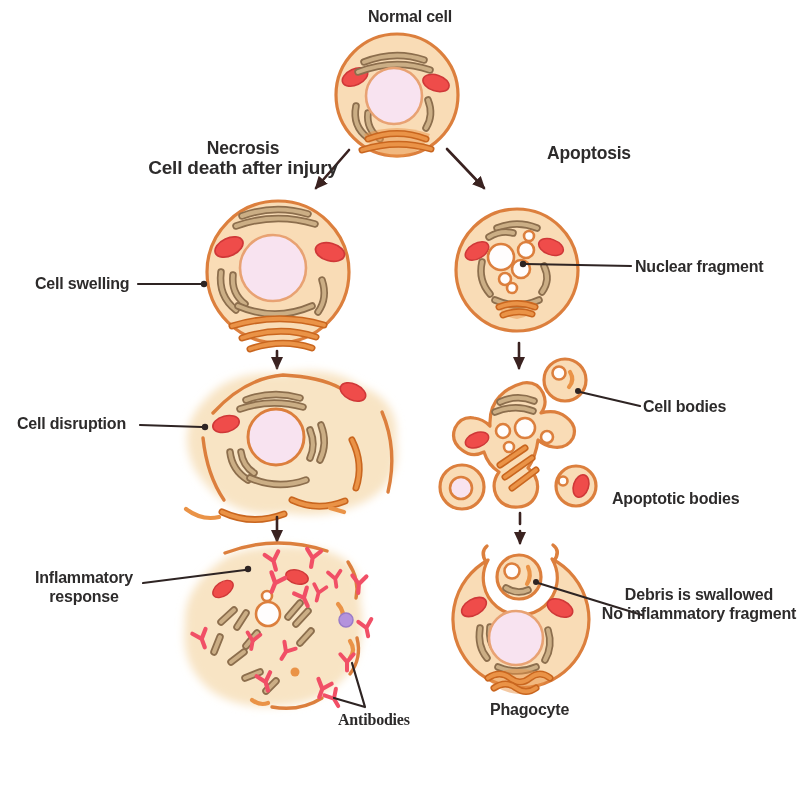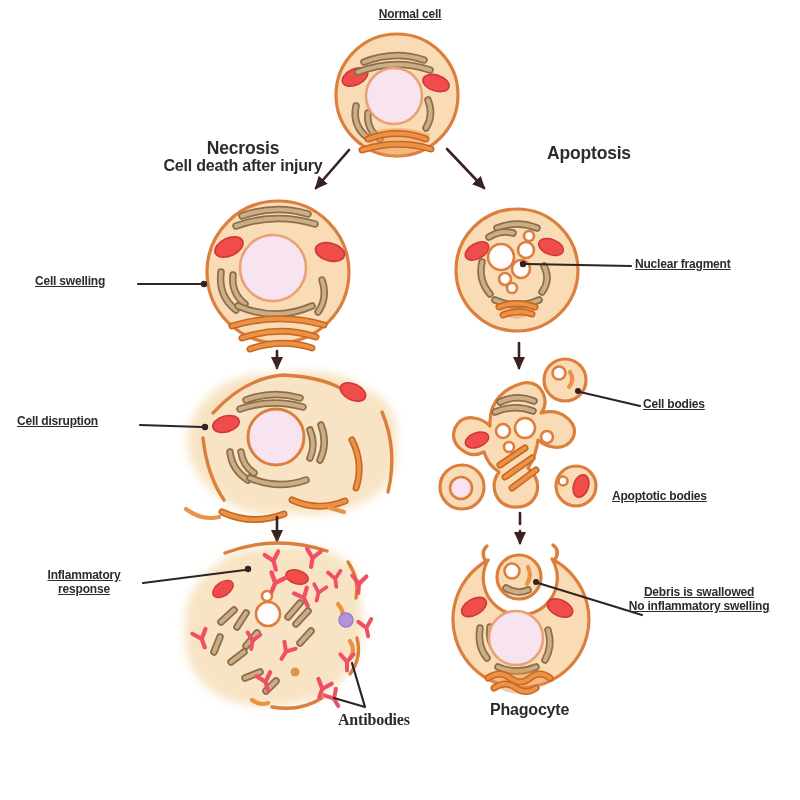--- a/index.html
+++ b/index.html
@@ -2,21 +2,21 @@
 <html style="--background: #ffffff; --cell-fill: #f9dcb6; --cell-outline: #dc7f3d; --blob-fill: #f8e4c4; --nucleus-fill: #f8e3f0; --nucleus-outline: #e8a273; --organelle-red: #ef4c4a; --organelle-red-dark: #cf3838; --er-fill: #cbae85; --er-outline: #8c6e4d; --golgi: #ea9347; --golgi-dark: #c9661f; --antibody: #f14f66; --purple: #b493dd; --arrow: #3a2220; --leader: #2e2423; --text: #2d2b2b;"><head>
 <meta charset="utf-8">
 <style>
   html,body{margin:0;padding:0;background:#fff;}
   #stage{position:relative;width:800px;height:800px;background:var(--background,#fff);overflow:hidden;
          font-family:"Liberation Sans",sans-serif;}
   #art{position:absolute;inset:0;}
   .lbl{position:absolute;font-weight:700;color:var(--text,#2d2b2b);white-space:nowrap;line-height:1.16;
        letter-spacing:-0.2px;}
   .center{transform:translateX(-50%);text-align:center;}
-  .s15{font-size:12px;text-decoration:underline;} .s14{font-size:16px;} .s17{font-size:17.5px;} .s16{font-size:16px;}
+  .s15{font-size:16px;} .s14{font-size:19px;} .s17{font-size:17.5px;} .s16{font-size:16px;}
   .cellbody{fill:var(--cell-fill,#f9dcb6);stroke:var(--cell-outline,#dc7f3d);stroke-width:3.2;stroke-linejoin:round;}
   .nucleus{fill:var(--nucleus-fill,#f8e3f0);stroke:var(--nucleus-outline,#e8a273);stroke-width:2.6;}
   .nucleus2{fill:var(--nucleus-fill,#f8e3f0);stroke:var(--cell-outline,#dc7f3d);stroke-width:3;}
   .frag{fill:#fffdfd;stroke:var(--cell-outline,#dc7f3d);stroke-width:2.6;}
   .fragp{fill:var(--nucleus-fill,#f8e3f0);stroke:var(--cell-outline,#dc7f3d);stroke-width:2.6;}
   .mito{fill:var(--organelle-red,#ef4c4a);stroke:var(--organelle-red-dark,#cf3838);stroke-width:1.6;}
   .tube{fill:none;stroke:var(--er-outline,#8c6e4d);stroke-width:7.5;stroke-linecap:round;}
   .tube-in{fill:none;stroke:var(--er-fill,#cbae85);stroke-width:4;stroke-linecap:round;}
   .gtube{fill:none;stroke:var(--golgi-dark,#c9661f);stroke-width:7;stroke-linecap:round;}
   .gtube-in{fill:none;stroke:var(--golgi,#ea9347);stroke-width:3.8;stroke-linecap:round;}
@@ -304,17 +304,17 @@
   <div class="lbl s16" style="left:338px;top:711px;font-family:Liberation Serif, serif;">Antibodies</div>
 
   <div class="lbl s15" style="left:635px;top:258px;">Nuclear fragment</div>
 
   <div class="lbl s15" style="left:643px;top:398px;">Cell bodies</div>
 
   <div class="lbl s15" style="left:612px;top:490px;">Apoptotic bodies</div>
 
   <div class="lbl s15 center" style="left:699px;top:586px;">
     <div>Debris is swallowed</div>
-    <div>No inflammatory swelling</div>
+    <div>No inflammatory fragment</div>
   </div>
 
   <div class="lbl s16" style="left:458px;top:701px;margin-left:32px;">Phagocyte</div>
 </div>
 
 </body></html>

